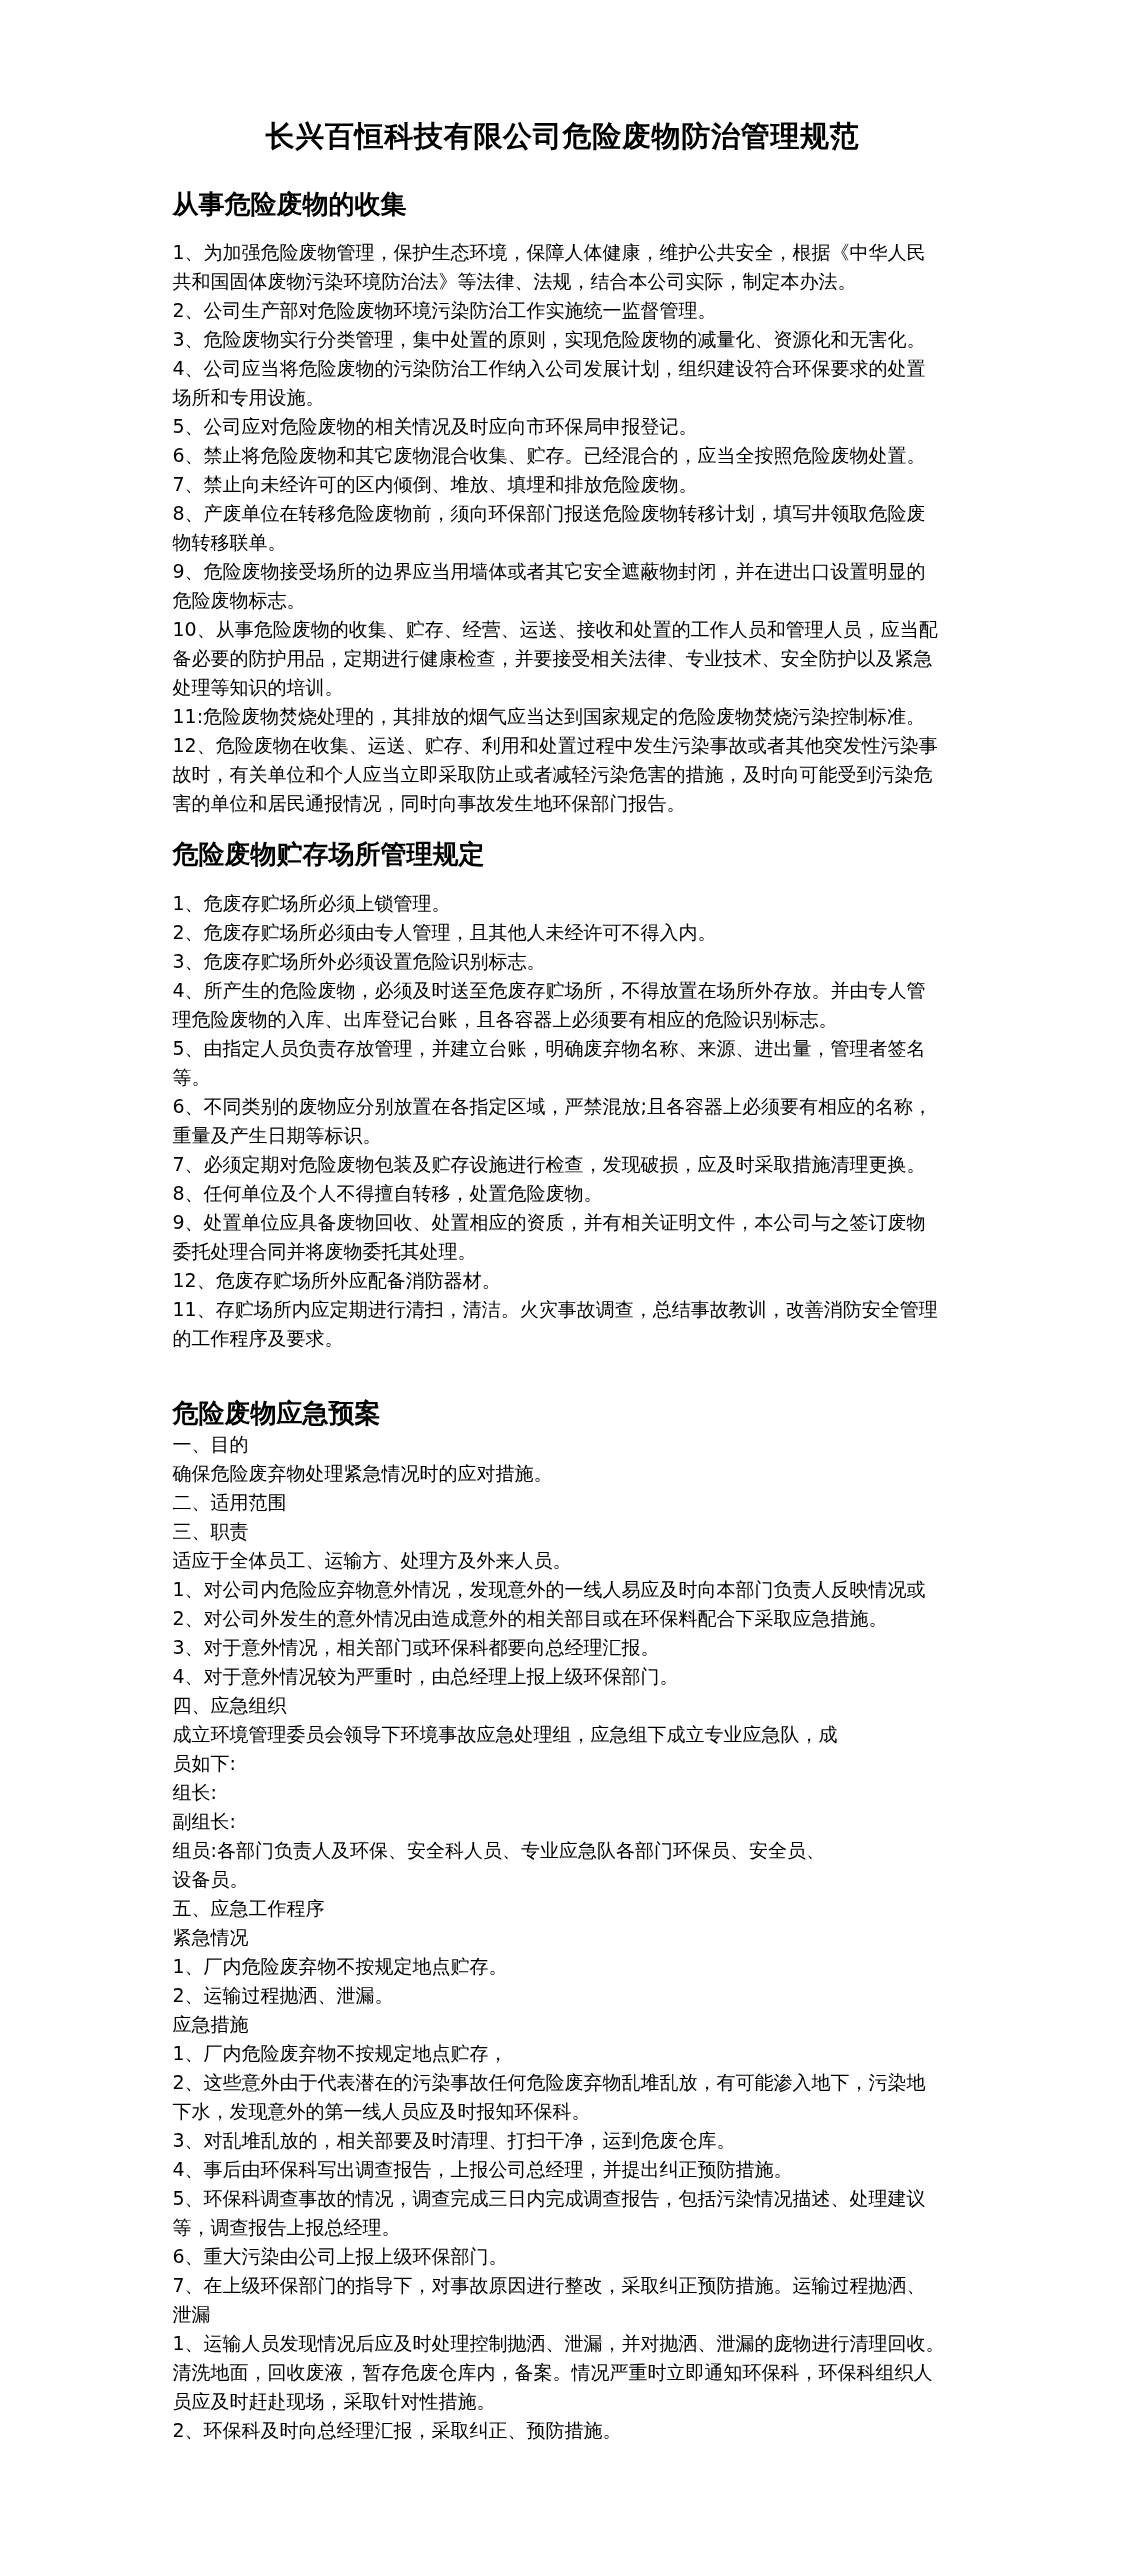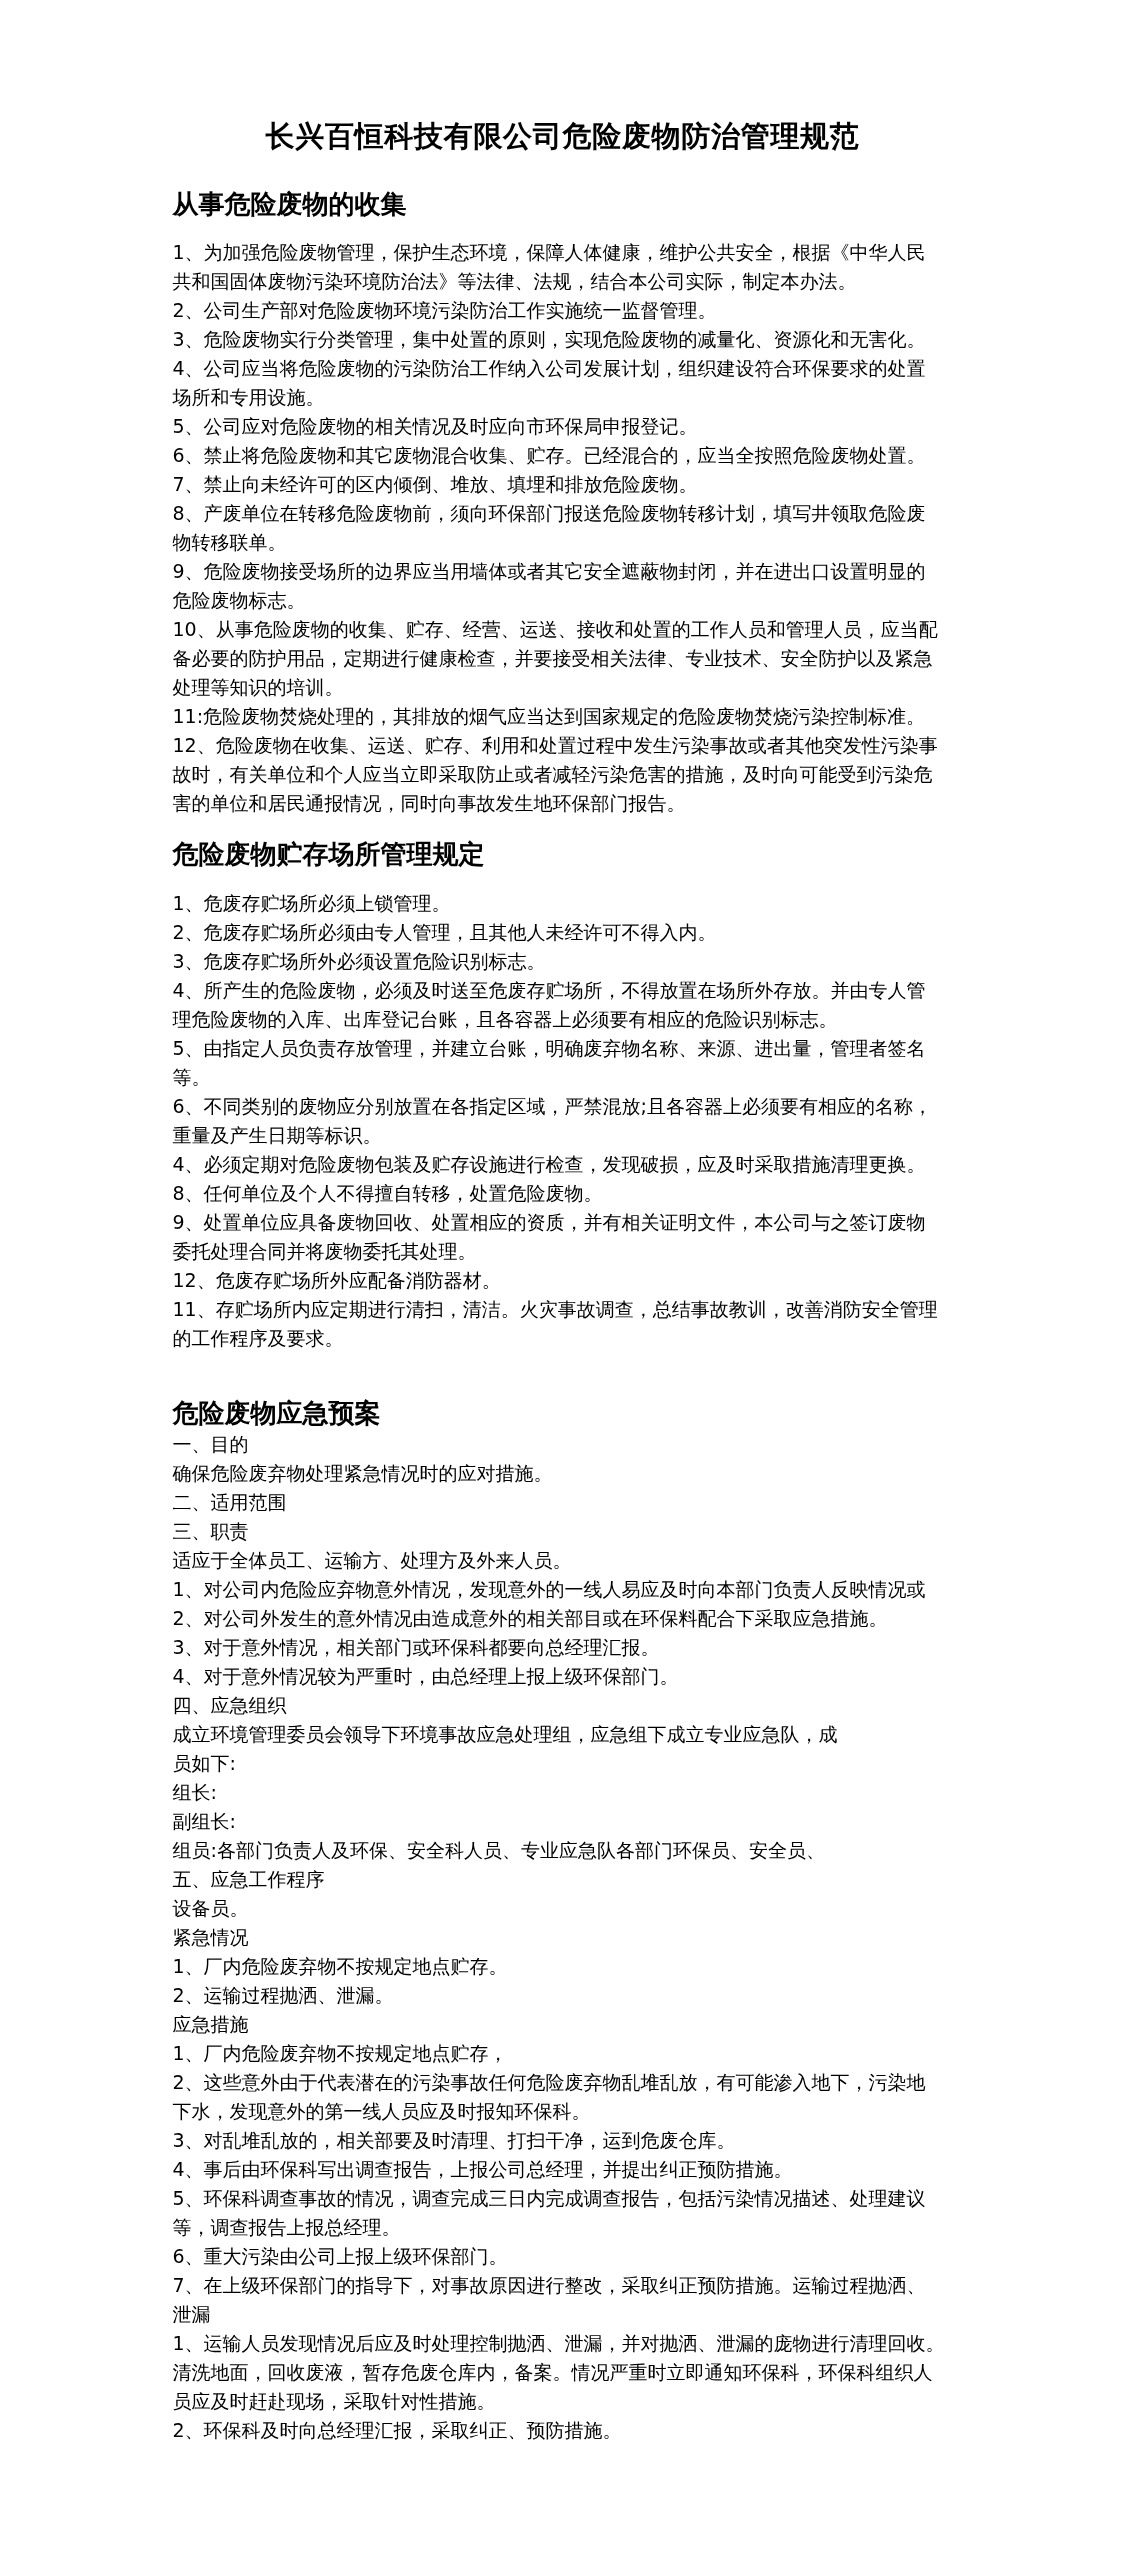--- a/index.html
+++ b/index.html
@@ -88,21 +88,21 @@
     <div class="section-body" id="body-2">
       <div class="ln">1、危废存贮场所必须上锁管理。</div>
       <div class="ln">2、危废存贮场所必须由专人管理，且其他人未经许可不得入内。</div>
       <div class="ln">3、危废存贮场所外必须设置危险识别标志。</div>
       <div class="ln">4、所产生的危险废物，必须及时送至危废存贮场所，不得放置在场所外存放。并由专人管</div>
       <div class="ln">理危险废物的入库、出库登记台账，且各容器上必须要有相应的危险识别标志。</div>
       <div class="ln">5、由指定人员负责存放管理，并建立台账，明确废弃物名称、来源、进出量，管理者签名</div>
       <div class="ln">等。</div>
       <div class="ln">6、不同类别的废物应分别放置在各指定区域，严禁混放;且各容器上必须要有相应的名称，</div>
       <div class="ln">重量及产生日期等标识。</div>
-      <div class="ln">4、必须定期对危险废物包装及贮存设施进行检查，发现破损，应及时采取措施清理更换。</div>
+      <div class="ln">7、必须定期对危险废物包装及贮存设施进行检查，发现破损，应及时采取措施清理更换。</div>
       <div class="ln">8、任何单位及个人不得擅自转移，处置危险废物。</div>
       <div class="ln">9、处置单位应具备废物回收、处置相应的资质，并有相关证明文件，本公司与之签订废物</div>
       <div class="ln">委托处理合同并将废物委托其处理。</div>
       <div class="ln">12、危废存贮场所外应配备消防器材。</div>
       <div class="ln">11、存贮场所内应定期进行清扫，清洁。火灾事故调查，总结事故教训，改善消防安全管理</div>
       <div class="ln">的工作程序及要求。</div>
     </div>
   </section>
 
   <section>
@@ -116,22 +116,22 @@
       <div class="ln">1、对公司内危险应弃物意外情况，发现意外的一线人易应及时向本部门负责人反映情况或</div>
       <div class="ln">2、对公司外发生的意外情况由造成意外的相关部目或在环保料配合下采取应急措施。</div>
       <div class="ln">3、对于意外情况，相关部门或环保科都要向总经理汇报。</div>
       <div class="ln">4、对于意外情况较为严重时，由总经理上报上级环保部门。</div>
       <div class="ln">四、应急组织</div>
       <div class="ln">成立环境管理委员会领导下环境事故应急处理组，应急组下成立专业应急队，成</div>
       <div class="ln">员如下:</div>
       <div class="ln">组长:</div>
       <div class="ln">副组长:</div>
       <div class="ln">组员:各部门负责人及环保、安全科人员、专业应急队各部门环保员、安全员、</div>
+      <div class="ln">设备员。</div>
       <div class="ln">五、应急工作程序</div>
-      <div class="ln">设备员。</div>
       <div class="ln">紧急情况</div>
       <div class="ln">1、厂内危险废弃物不按规定地点贮存。</div>
       <div class="ln">2、运输过程抛洒、泄漏。</div>
       <div class="ln">应急措施</div>
       <div class="ln">1、厂内危险废弃物不按规定地点贮存，</div>
       <div class="ln">2、这些意外由于代表潜在的污染事故任何危险废弃物乱堆乱放，有可能渗入地下，污染地</div>
       <div class="ln">下水，发现意外的第一线人员应及时报知环保科。</div>
       <div class="ln">3、对乱堆乱放的，相关部要及时清理、打扫干净，运到危废仓库。</div>
       <div class="ln">4、事后由环保科写出调查报告，上报公司总经理，并提出纠正预防措施。</div>
       <div class="ln">5、环保科调查事故的情况，调查完成三日内完成调查报告，包括污染情况描述、处理建议</div>

